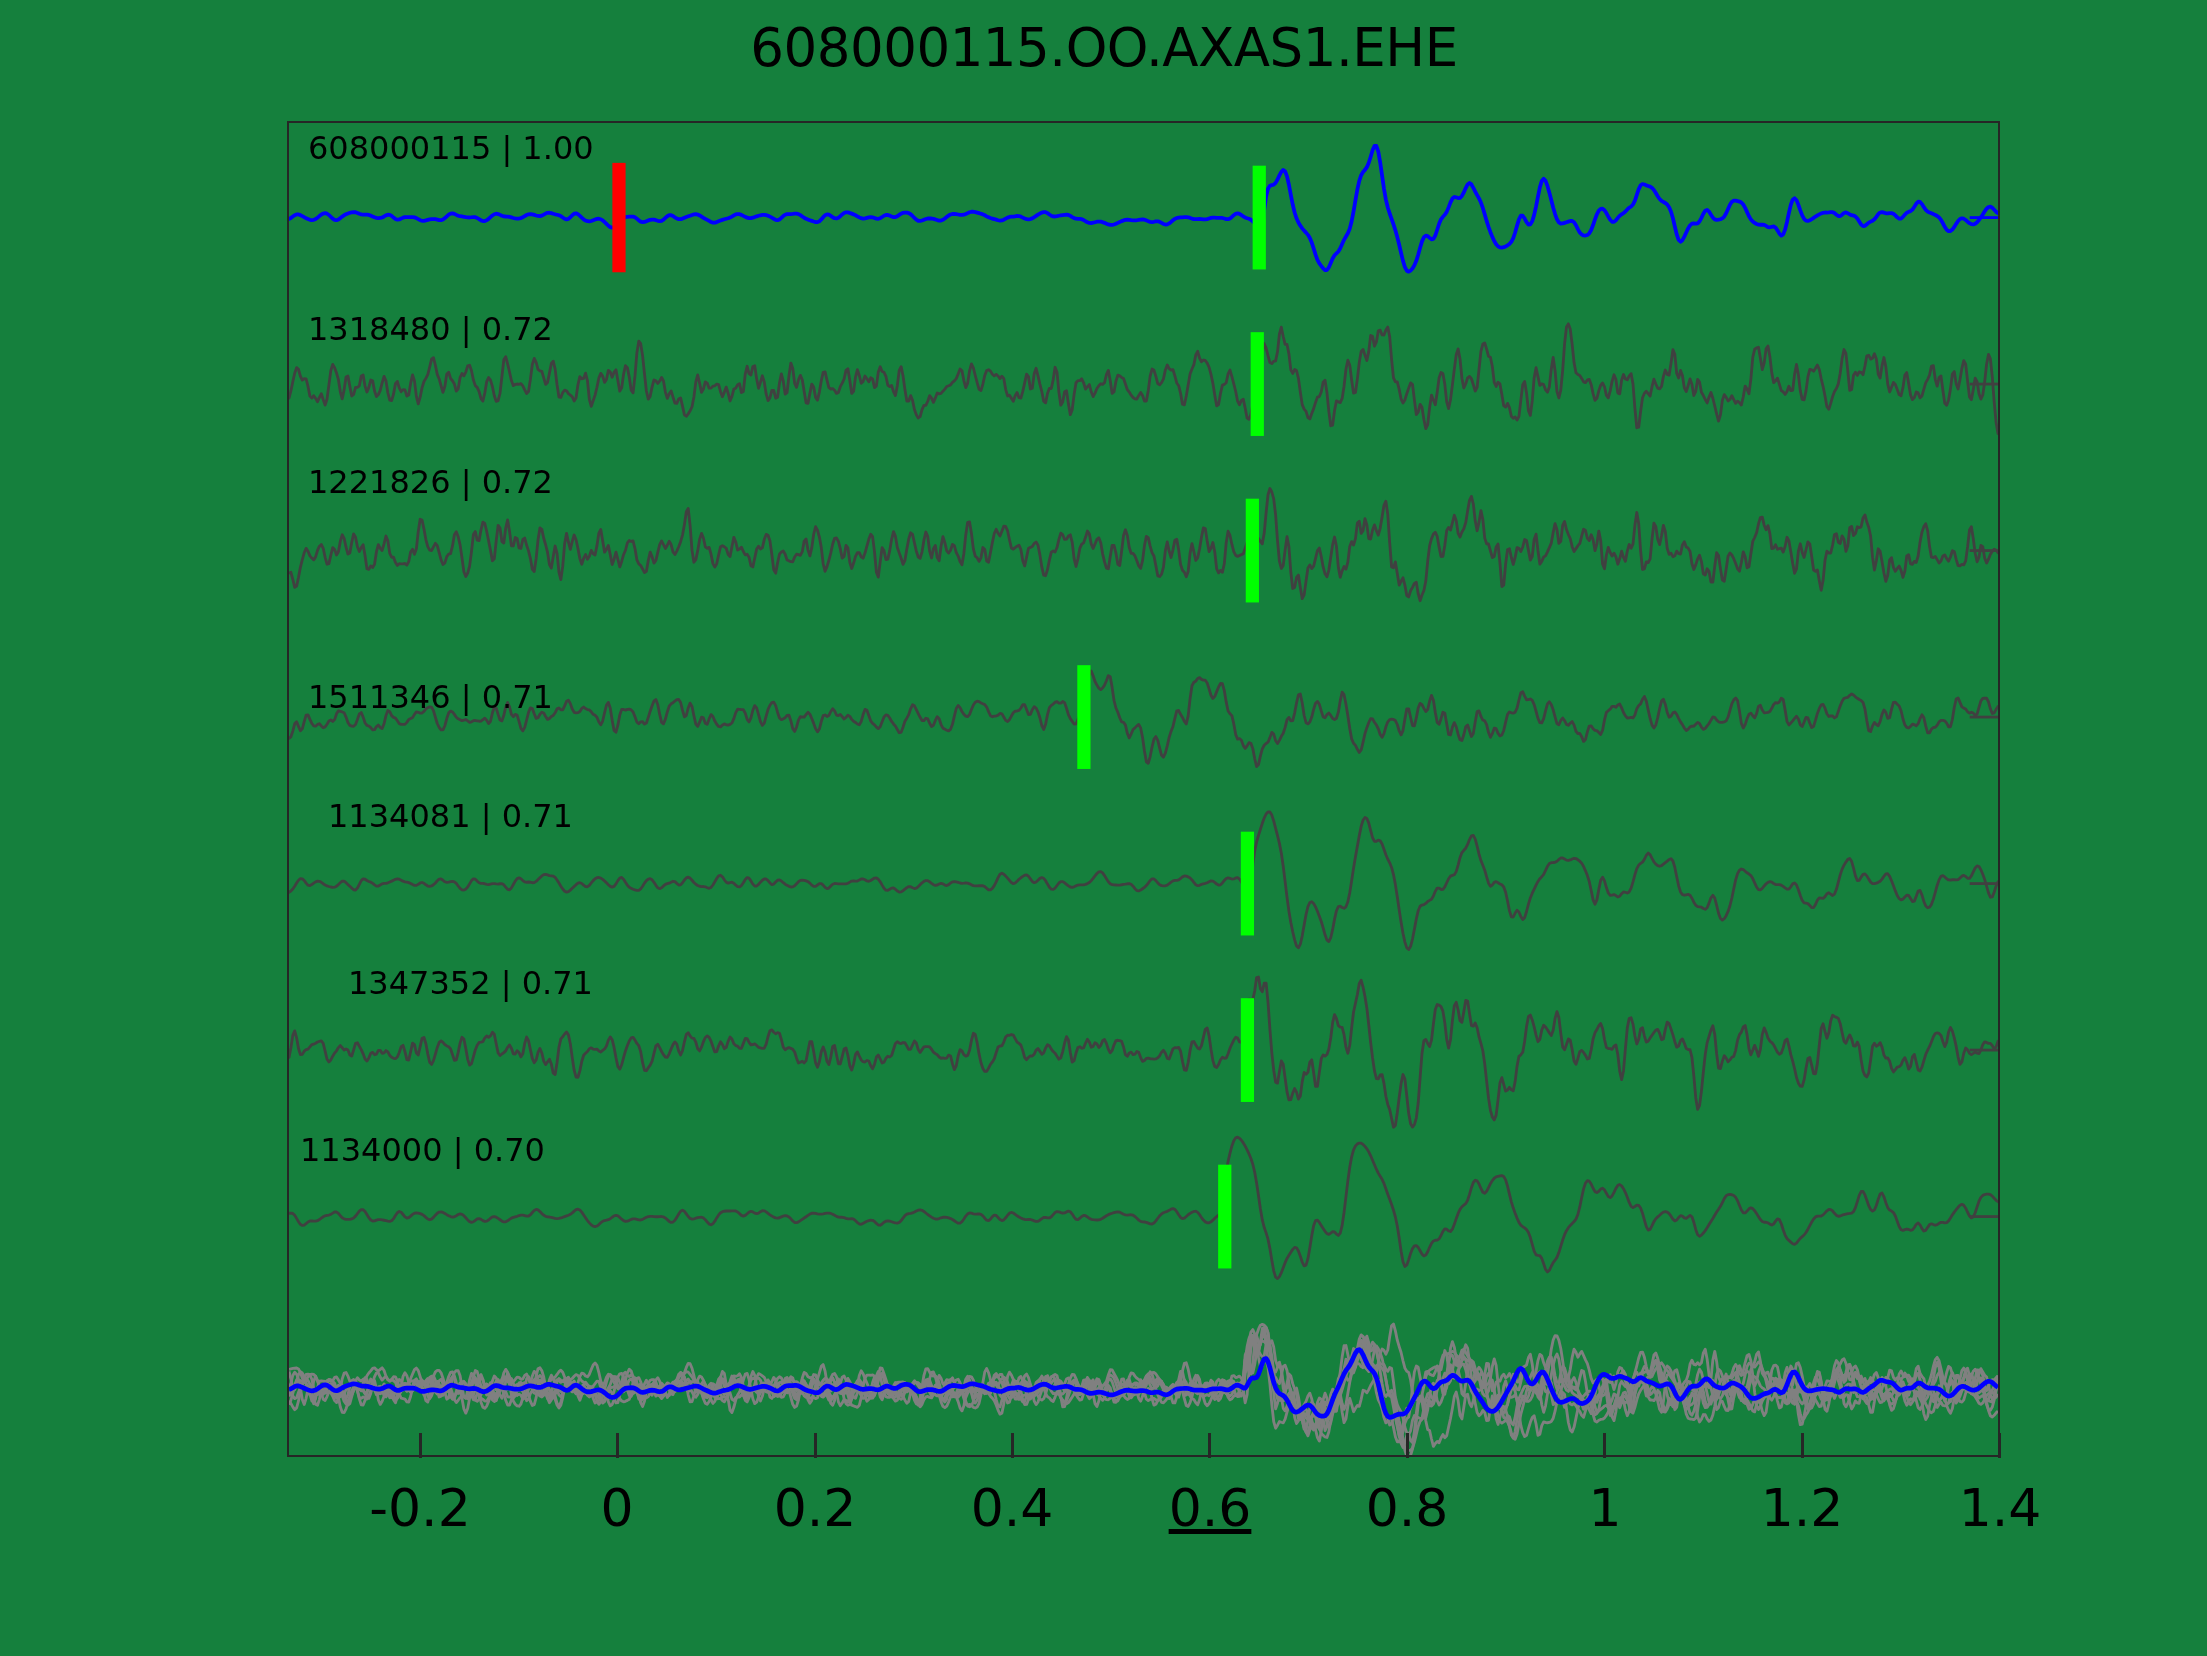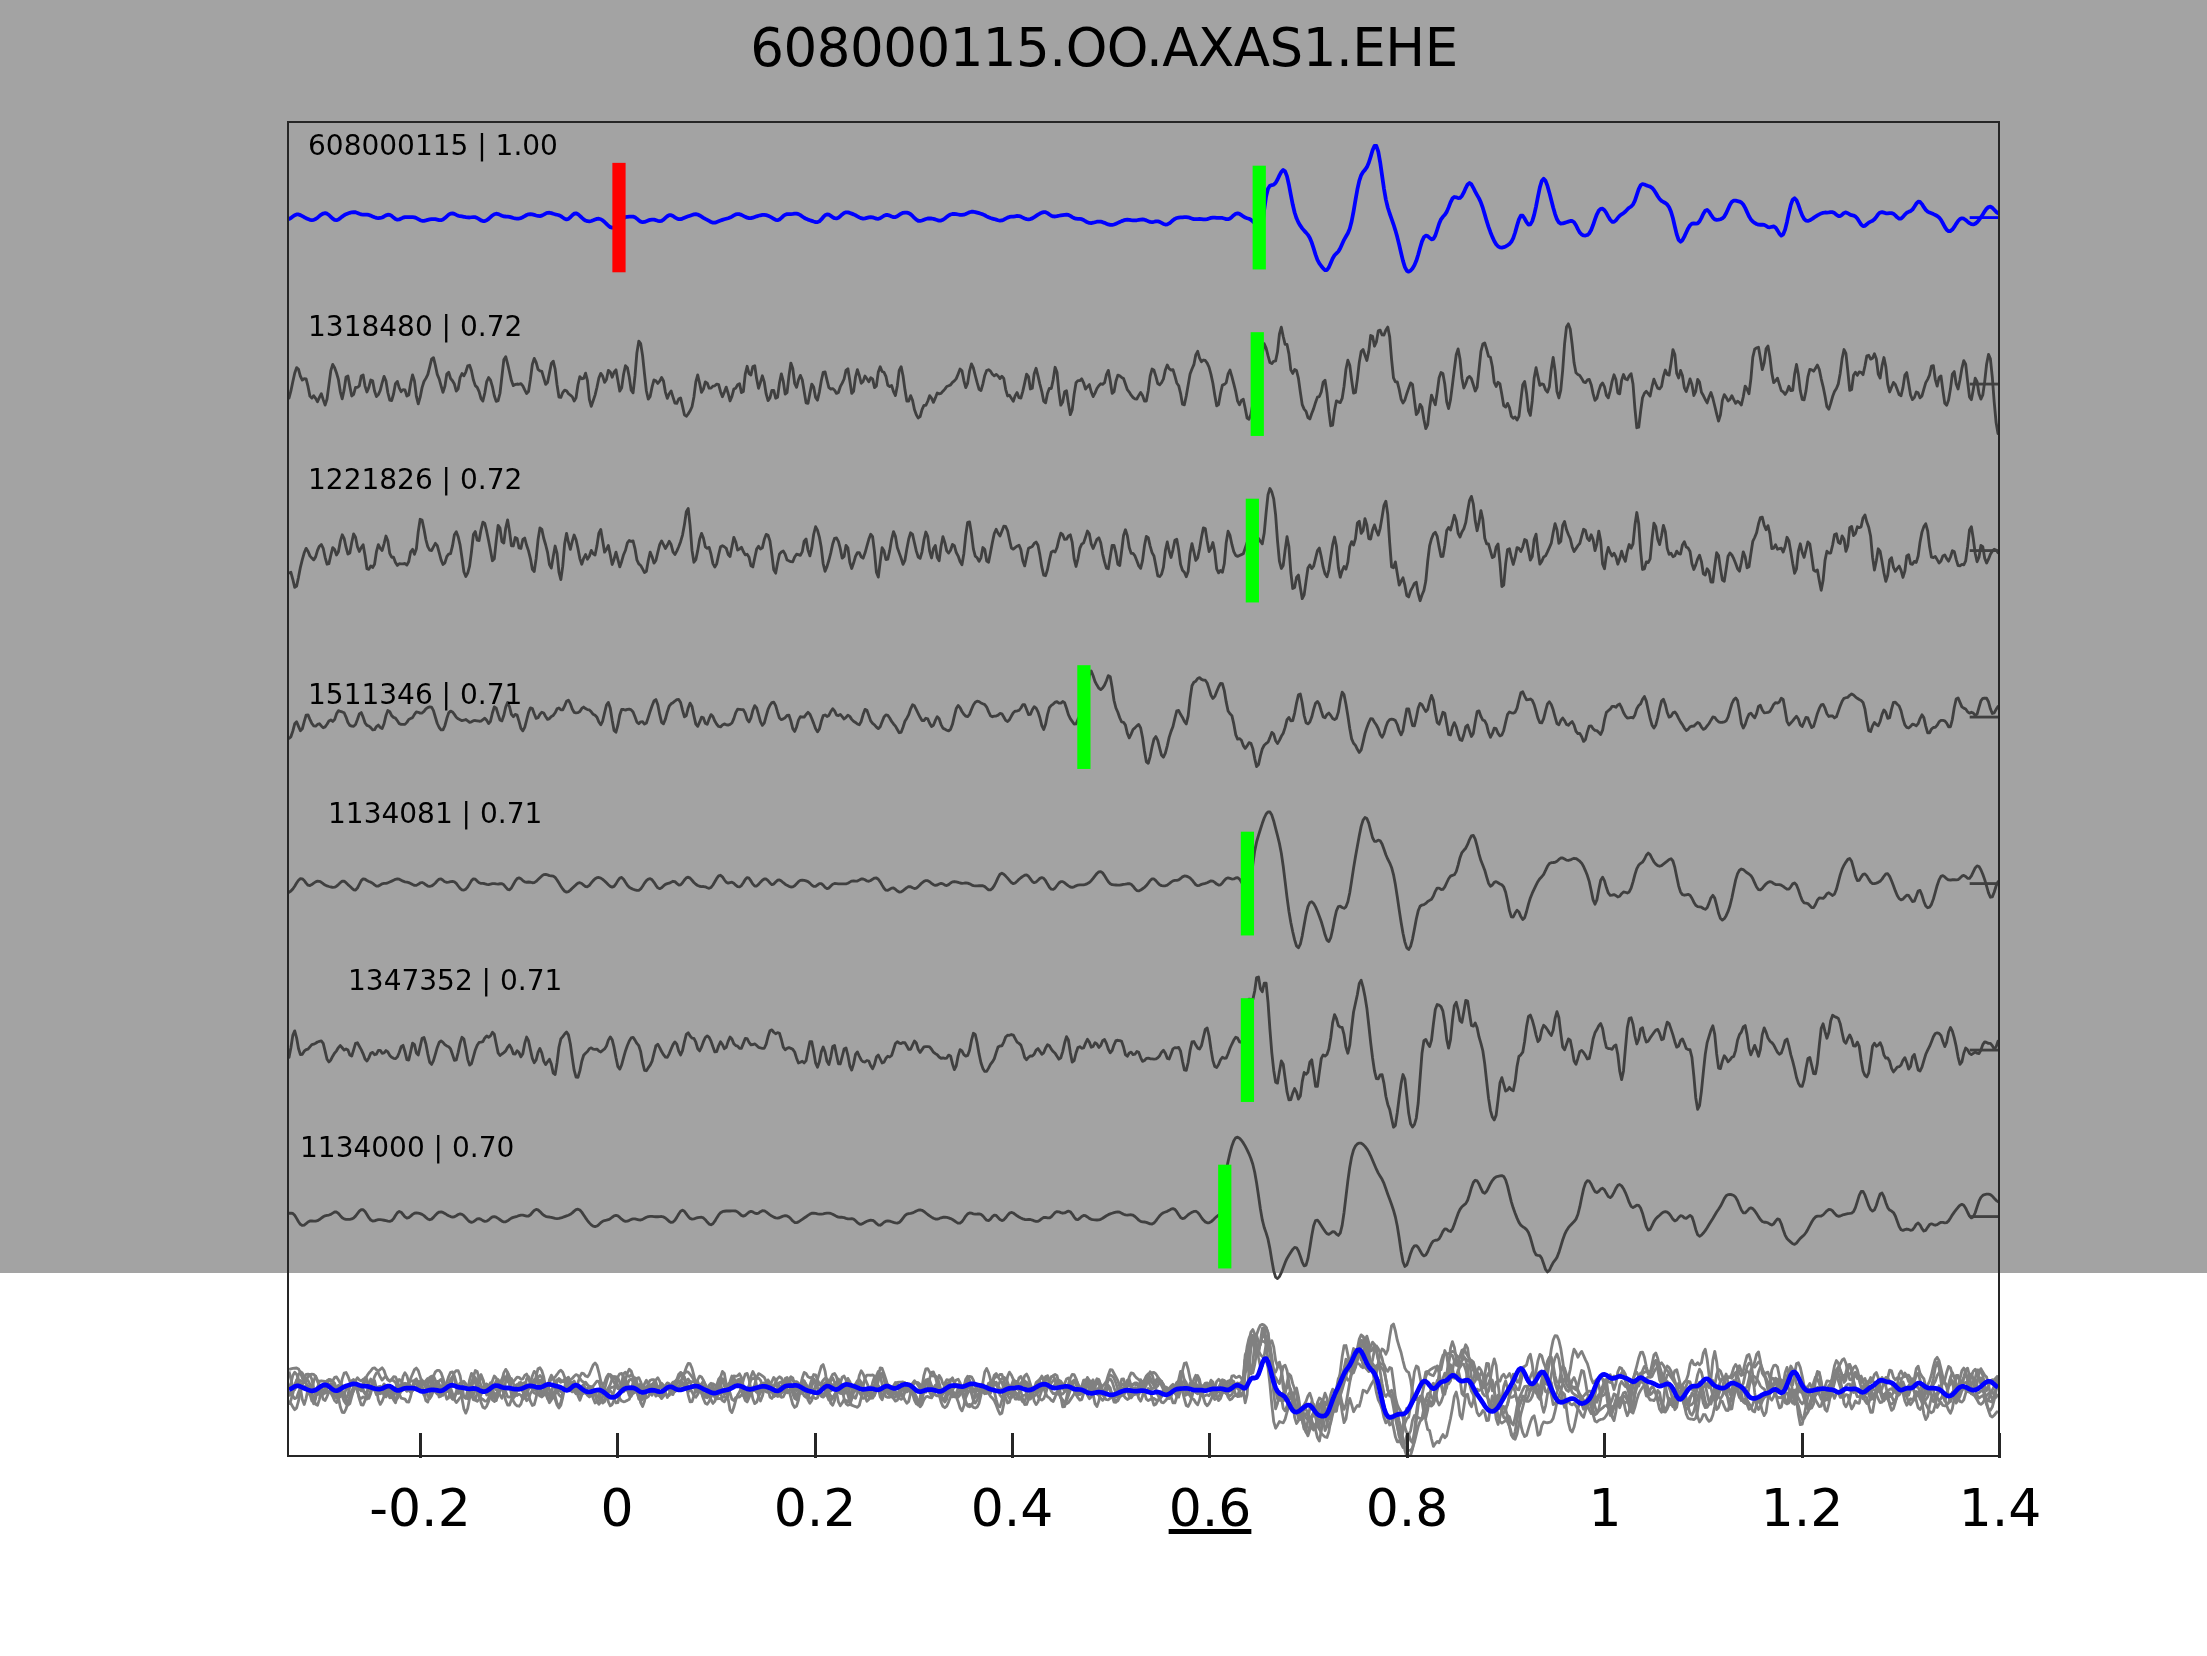--- a/index.html
+++ b/index.html
@@ -12,22 +12,22 @@
     width: 2208px;
     height: 1656px;
     font-family: "DejaVu Sans", "Liberation Sans", sans-serif;
     overflow: hidden;
     position: relative;
   }
   #figure {
     position: absolute;
     left: 0; top: 0;
     width: 2208px;
-    height: 1273px;
-    background: #a3a3a3;
+    height: 1656px;
+    background: #15803d;
   }
   #plot-title {
     position: absolute;
     left: 0;
     top: 17px;
     width: 2208px;
     text-align: center;
     font-size: 53px;
     font-family: "DejaVu Sans", "Liberation Sans", sans-serif;
     font-weight: 400;
@@ -47,21 +47,21 @@
   }
   #wave-svg {
     position: absolute;
     left: 0; top: 0;
     width: 100%;
     height: 100%;
     display: block;
   }
   .trace-label {
     position: absolute;
-    font-size: 28px;
+    font-size: 32px;
     font-family: "DejaVu Sans", "Liberation Sans", sans-serif;
     color: #000000;
     white-space: nowrap;
     pointer-events: none;
   }
   .tick-label {
     position: absolute;
     font-size: 52px;
     font-family: "DejaVu Sans", "Liberation Sans", sans-serif;
     color: #000000;

